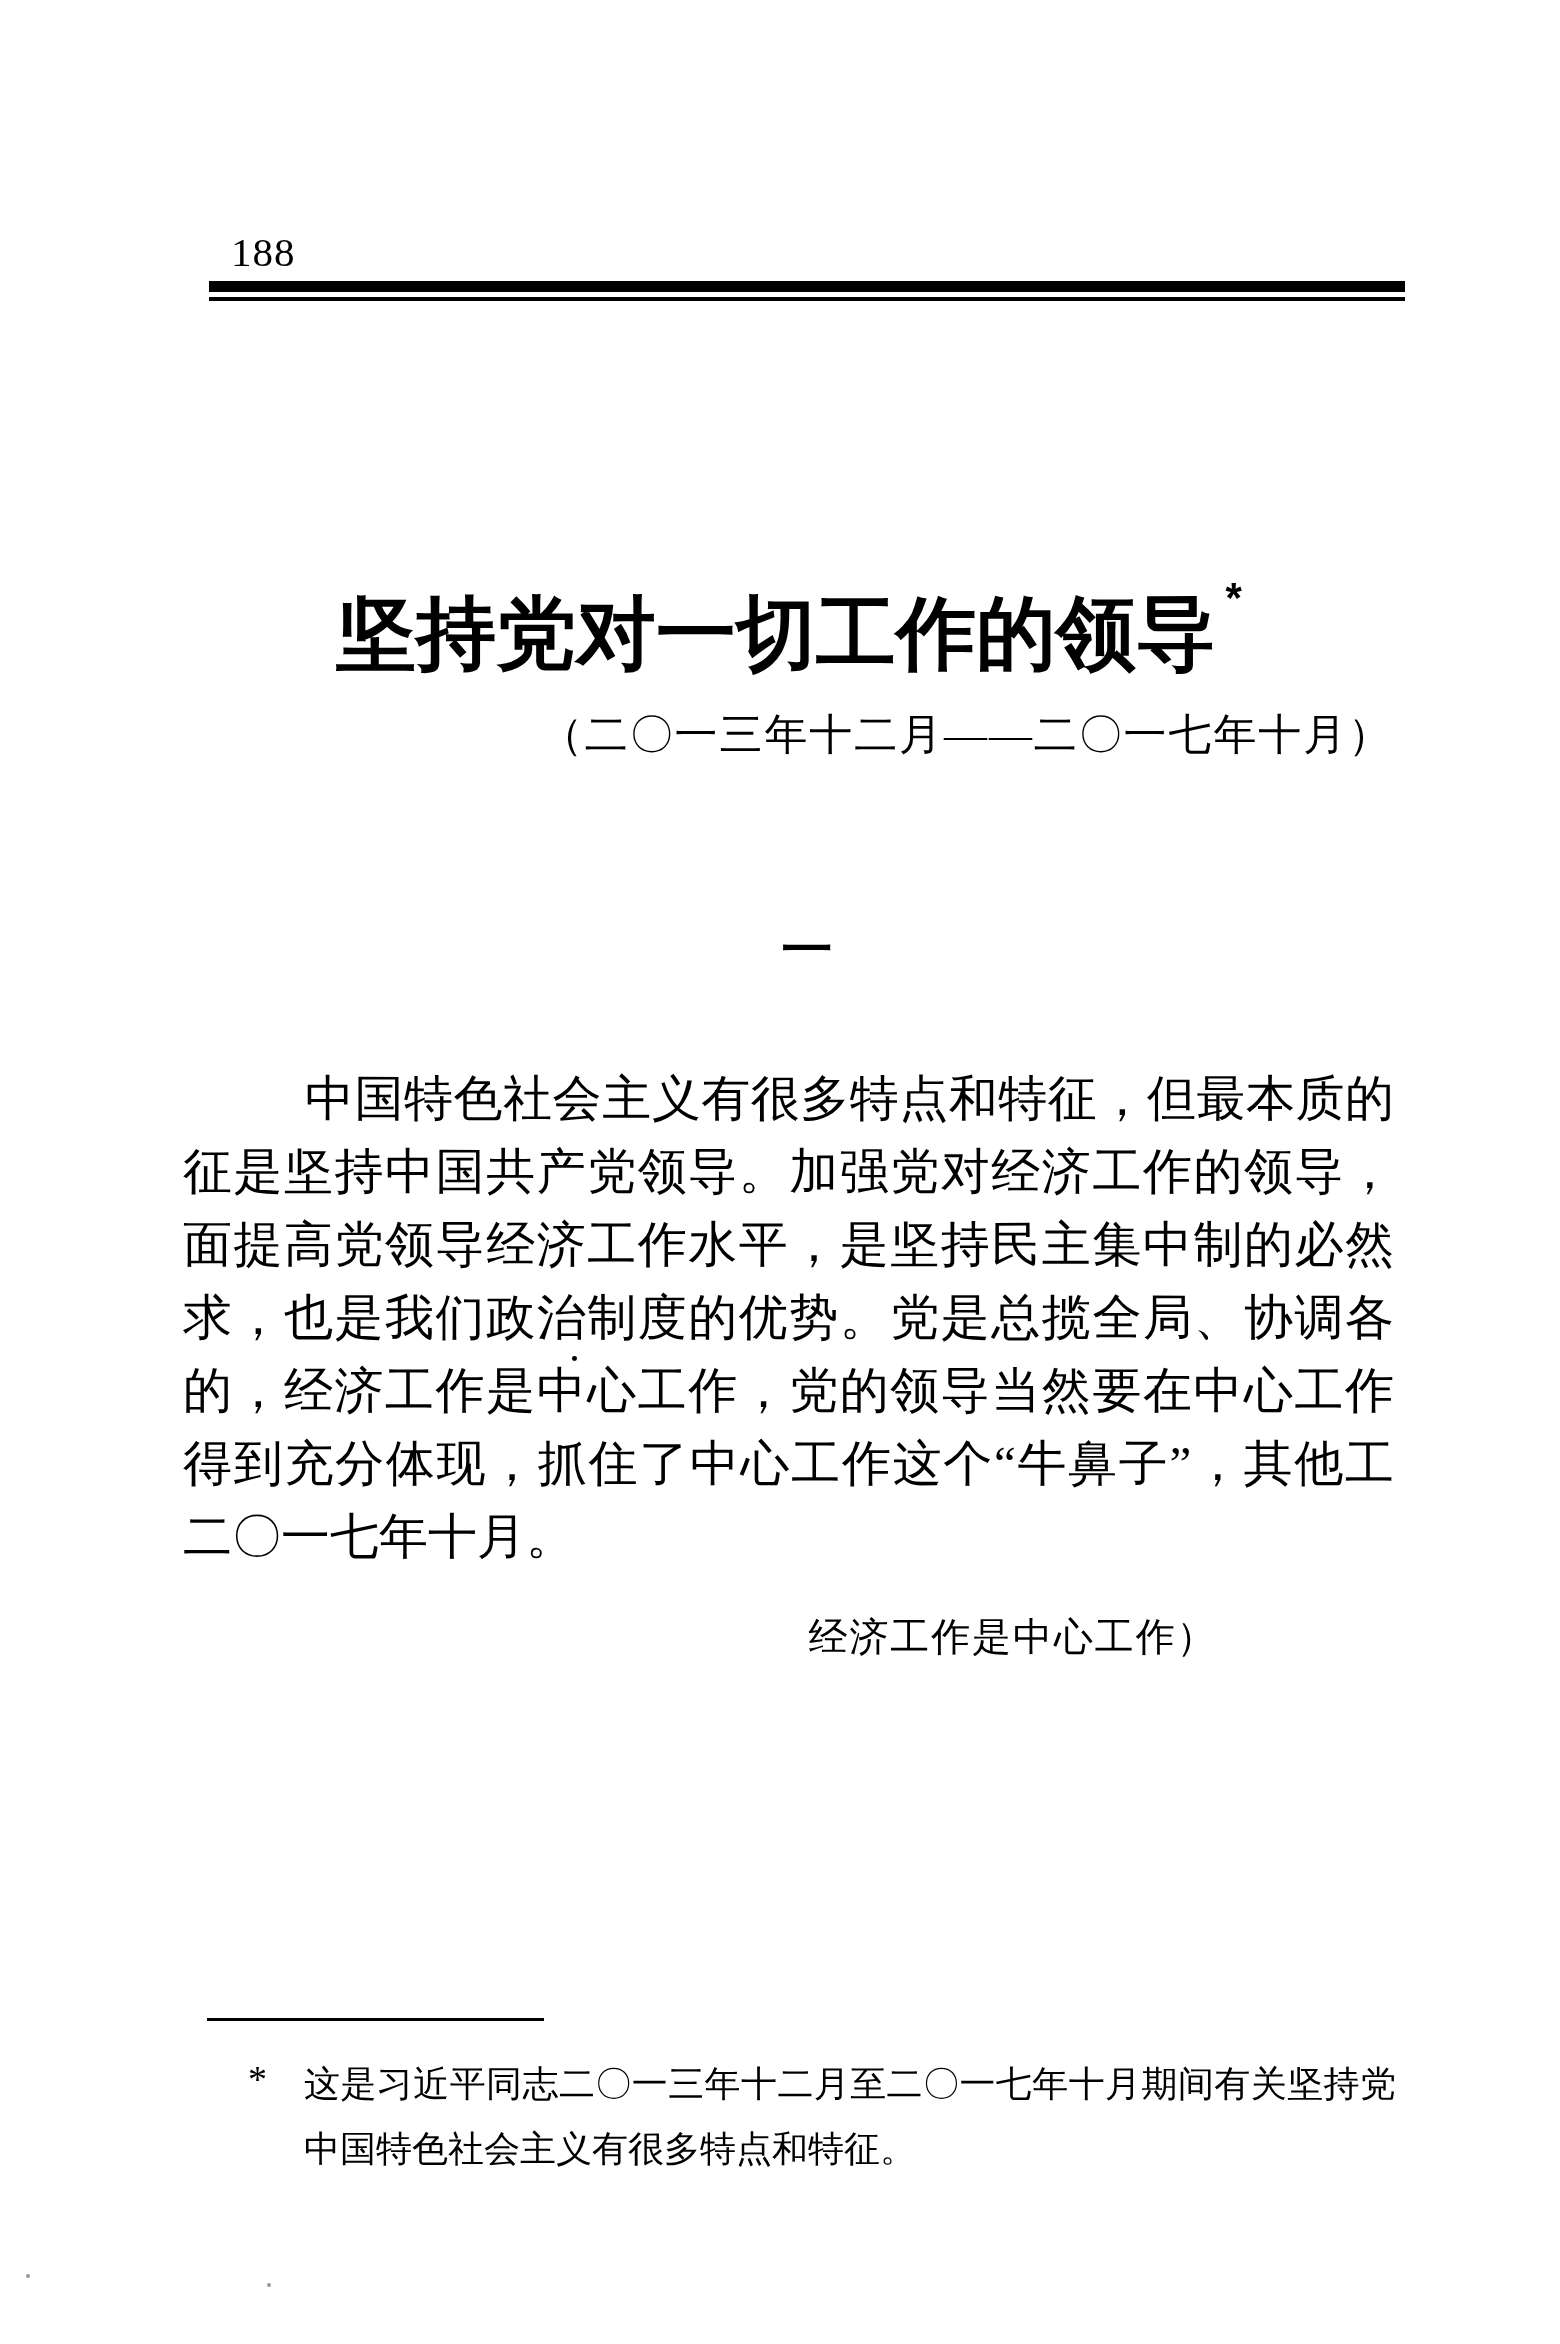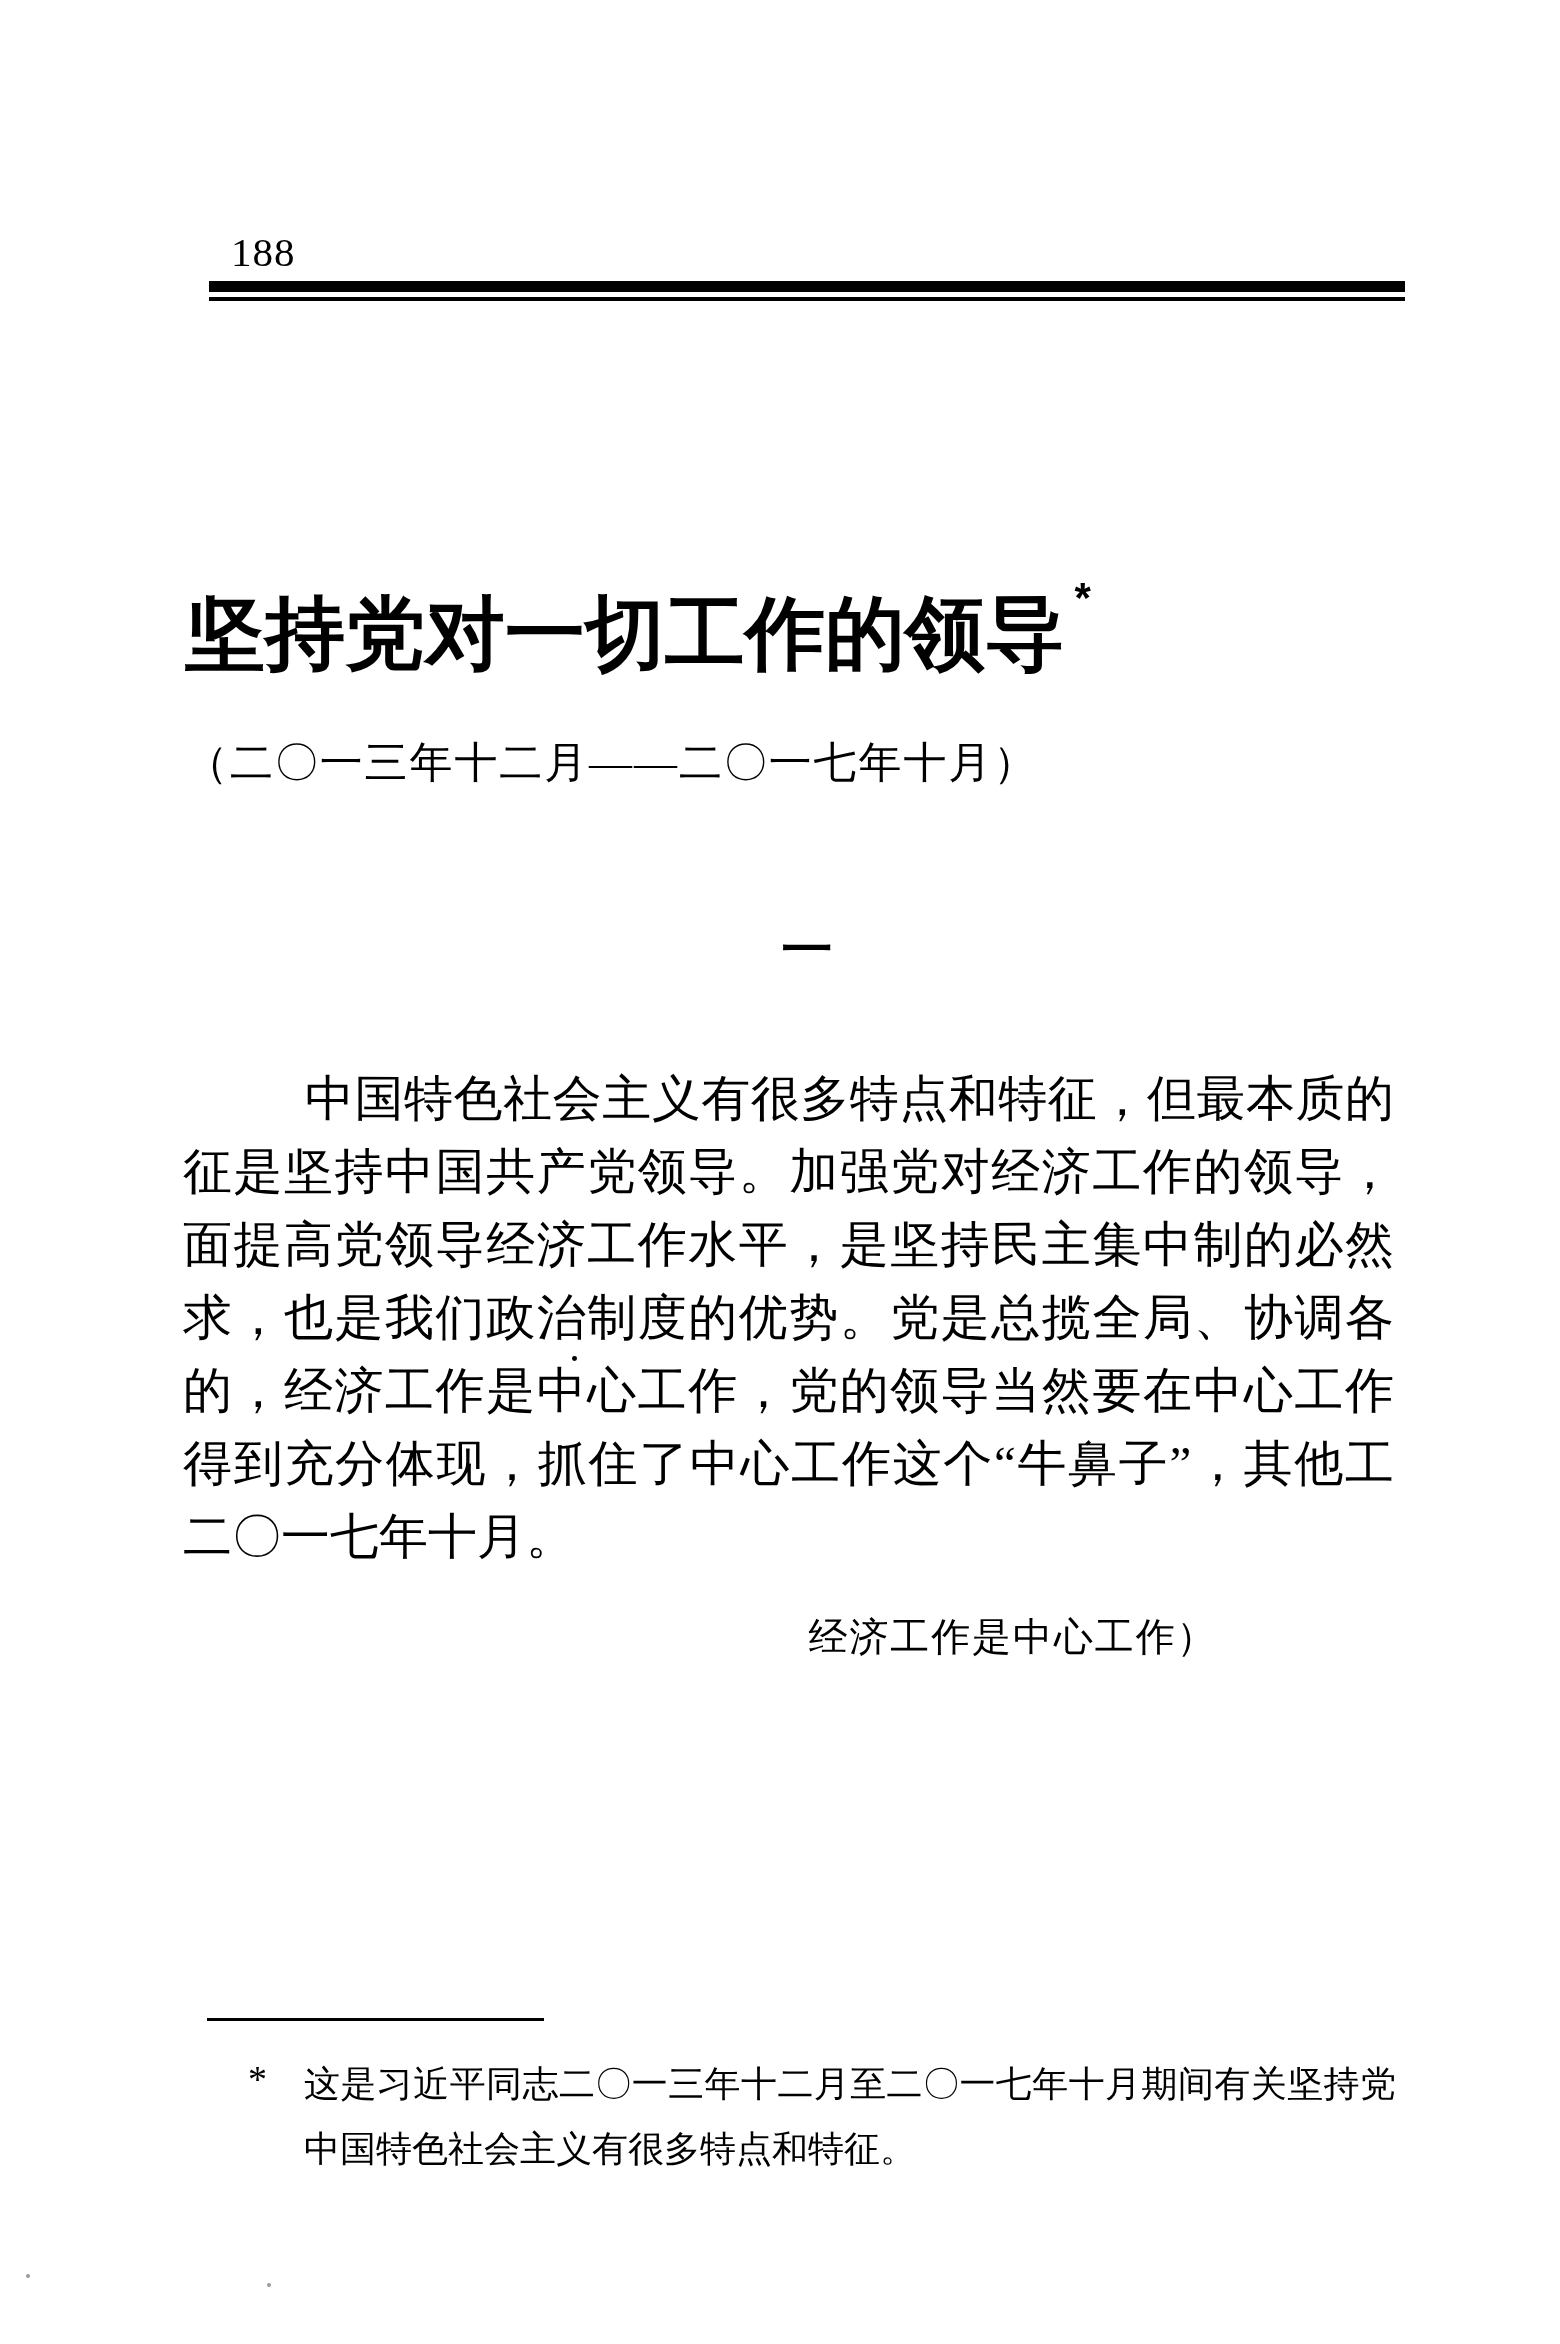--- a/index.html
+++ b/index.html
@@ -31,41 +31,41 @@
     background: #000000;
   }
   .rule-thick { left: 209px; top: 281px; width: 1196px; height: 10.5px; }
   .rule-thin  { left: 209px; top: 297px; width: 1196px; height: 3.8px; }
 
   .title {
     position: absolute;
     left: 185px;
     top: 544px;
     width: 1208px;
-    text-align: left;
+    text-align: center;
     font-family: "Liberation Sans", sans-serif;
     font-weight: bold;
     font-size: 80px;
     line-height: 107px;
     white-space: nowrap;
   }
   .title .fn-marker {
     display: inline-block;
     font-size: 42px;
     font-weight: bold;
     vertical-align: 49px;
     margin-left: 9.5px;
   }
 
   .date-line {
     position: absolute;
     left: 185px;
-    top: 734px;
+    top: 706px;
     width: 1208px;
-    text-align: left;
+    text-align: right;
     font-size: 43px;
     letter-spacing: 1.9px;
     font-family: "Liberation Serif", serif;
   }
 
   .section-marker {
     position: absolute;
     left: 203px;
     top: 917px;
     width: 1208px;

